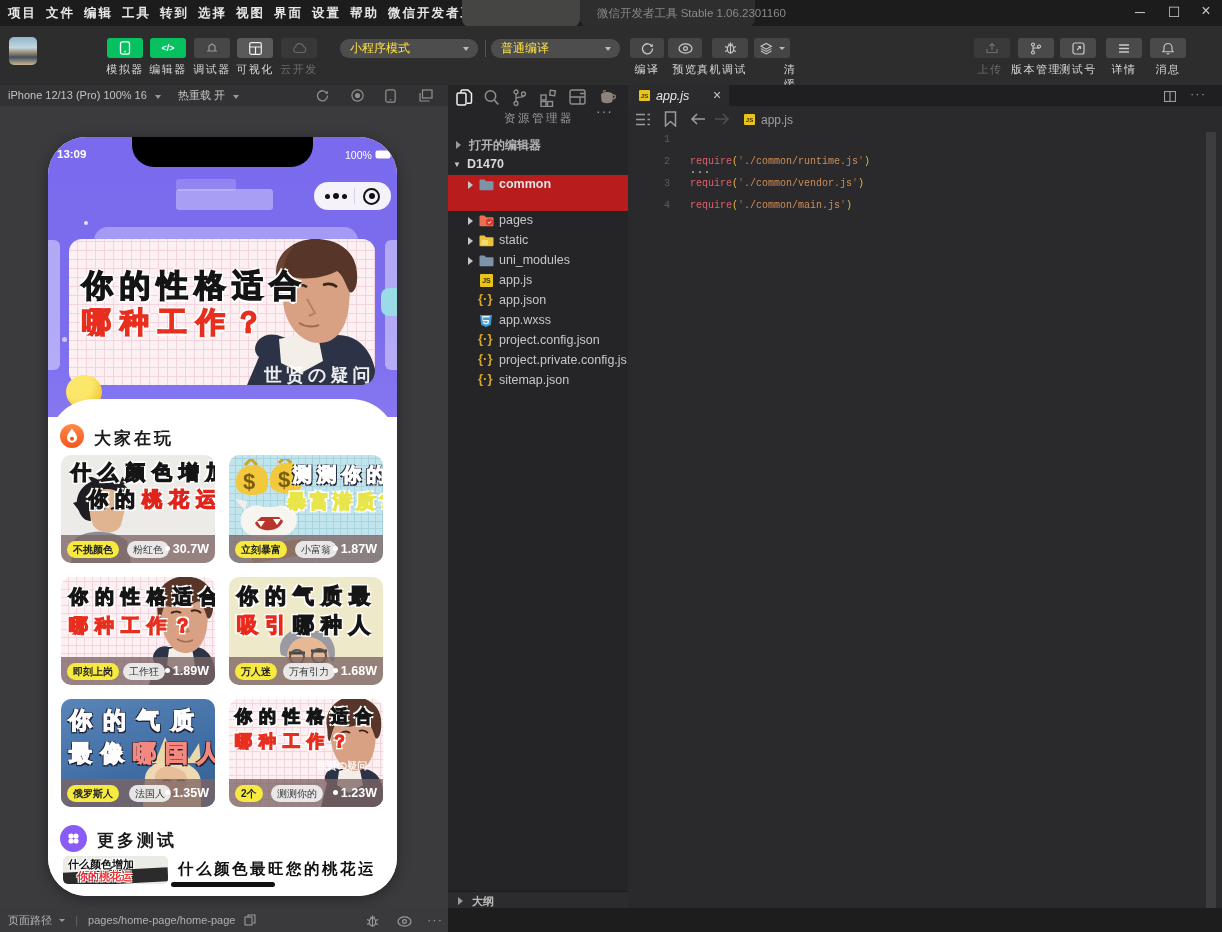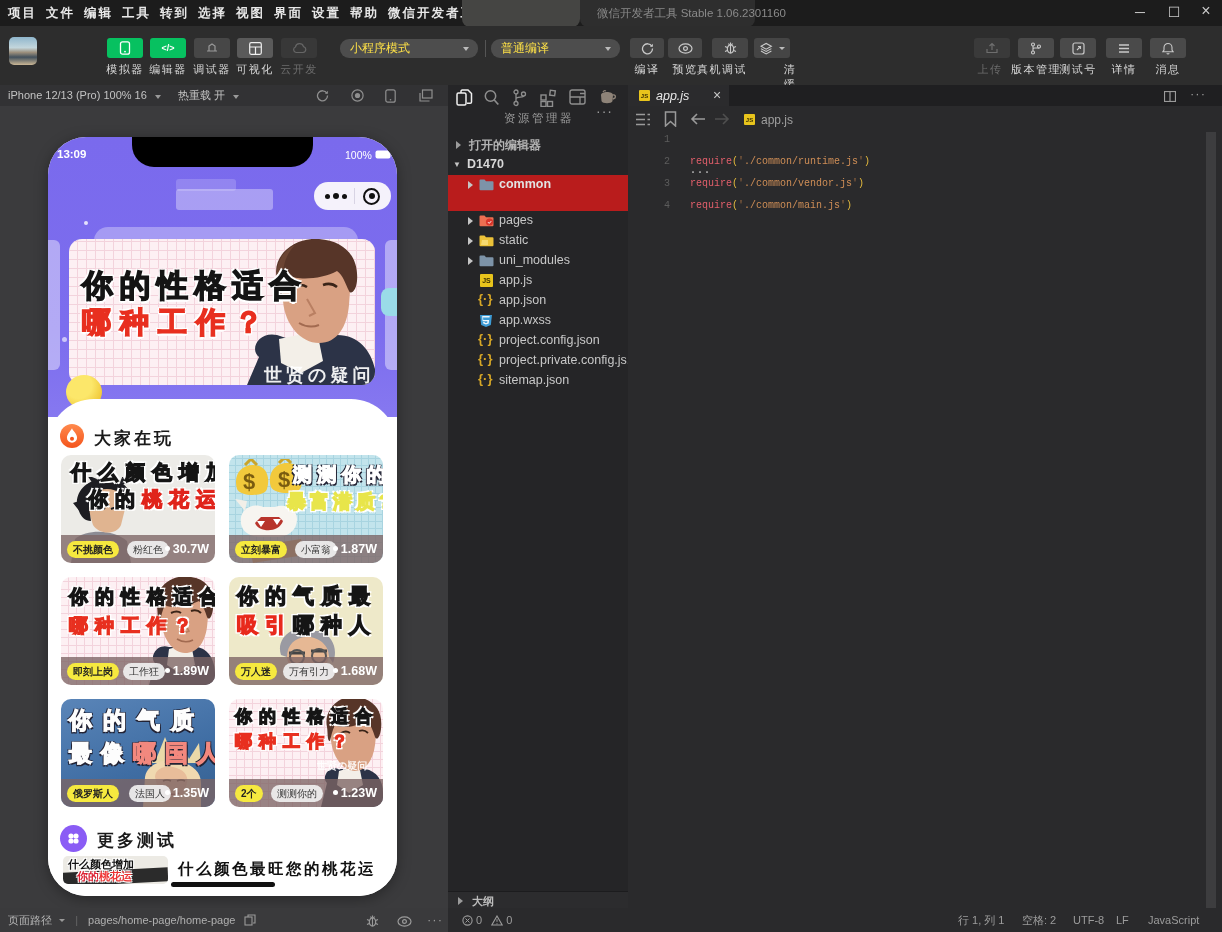--- a/index.html
+++ b/index.html
@@ -583,28 +583,13 @@
         <ellipse cx="6.5" cy="8" rx="3.2" ry="4.2" fill="none" stroke="#9a9a9a" stroke-width="1.2"></ellipse>
         <path d="M6.5 3.8V1.5M4.5 2.5l1 1.5M8.5 2.5l-1 1.5" stroke="#9a9a9a" stroke-width="1.1"></path>
         <path d="M3.3 6.5L1 5.5M3.3 9.5L1 10.5M9.7 6.5L12 5.5M9.7 9.5L12 10.5M6.5 4v8" stroke="#9a9a9a" stroke-width="1.1"></path>
       </svg>
     <svg class="abs" style="left:397px;top:8px;" width="15" height="11" viewBox="0 0 15 11">
         <ellipse cx="7.5" cy="5.5" rx="6.5" ry="4.6" fill="none" stroke="#9a9a9a" stroke-width="1.2"></ellipse>
         <circle cx="7.5" cy="5.5" r="1.9" fill="none" stroke="#9a9a9a" stroke-width="1.2"></circle>
       </svg>
     <span class="abs" style="left:427px;top:0;color:#9a9a9a;font-size:13px;letter-spacing:1px;">···</span>
   </div>
-  <div id="statusR">
-    <svg style="margin-left:14px;vertical-align:-2px;" width="11" height="11" viewBox="0 0 11 11">
-        <circle cx="5.5" cy="5.5" r="4.6" fill="none" stroke="#9c9c9c" stroke-width="1.1"></circle>
-        <path d="M3.5 3.5l4 4M7.5 3.5l-4 4" stroke="#9c9c9c" stroke-width="1"></path>
-      </svg><span style="margin-left:3px;">0</span>
-<svg style="margin-left:6px;vertical-align:-2px;" width="12" height="11" viewBox="0 0 12 11">
-        <path d="M6 1L11.2 10H0.8z" fill="none" stroke="#9c9c9c" stroke-width="1.1"></path>
-        <path d="M6 4.2v2.6M6 8.3v1" stroke="#9c9c9c" stroke-width="1"></path>
-      </svg><span style="margin-left:3px;">0</span>
-    <span class="abs" style="left:510px;">行 1, 列 1</span>
-    <span class="abs" style="left:574px;">空格: 2</span>
-    <span class="abs" style="left:625px;">UTF-8</span>
-    <span class="abs" style="left:668px;">LF</span>
-    <span class="abs" style="left:700px;">JavaScript</span>
-  </div>
 </div>
 
 </body></html>

